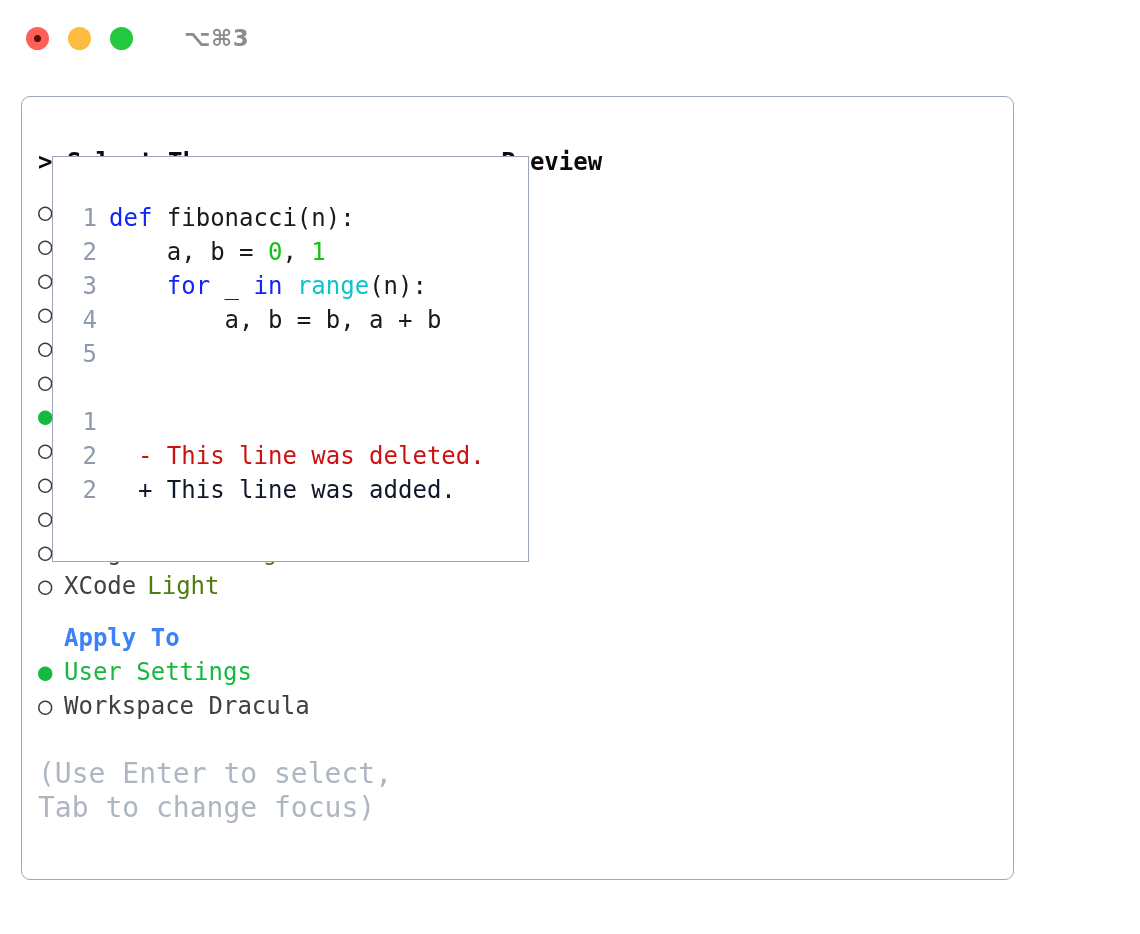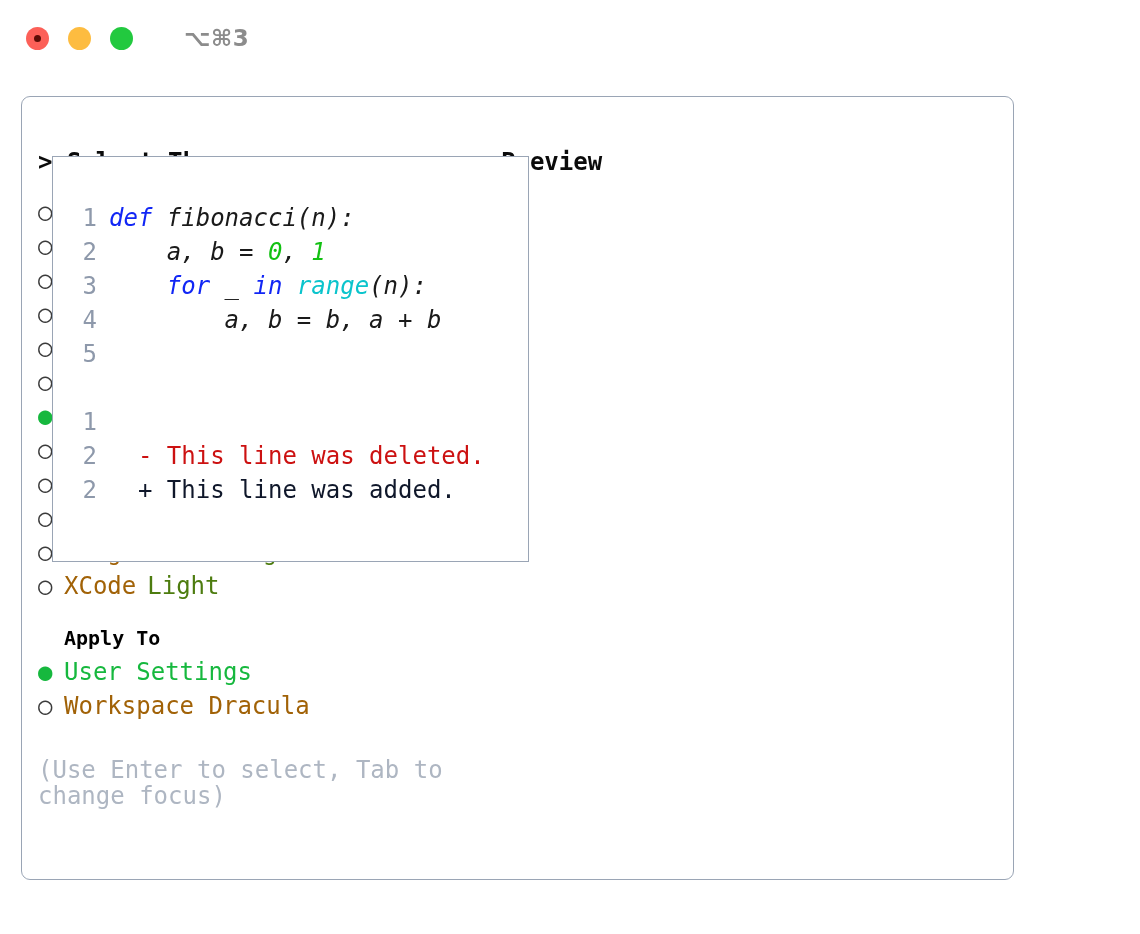--- a/index.html
+++ b/index.html
@@ -114,43 +114,43 @@
     font-size: 24px;
     white-space: pre;
   }
   .opt-marker {
     width: 26px;
     flex: 0 0 26px;
     color: #3b3b3b;
     font-size: 24px;
   }
   .opt-row.selected .opt-marker { color: #16b83e; }
-  .opt-label { color: #a16207; }
+  .opt-label { color: #404040; }
   .opt-row.selected .opt-label { color: #16b83e; text-align: center; }
   .opt-tag {
     color: #4d7c0f;
     padding-left: 11px;
     margin-top: 16px;
   }
 
   .spacer-row { height: 34px; }
 
   .group-header {
-    font-size: 20px;
+    font-size: 24px;
     font-weight: bold;
-    color: #000000;
+    color: #3b82f6;
     line-height: 34px;
     padding-left: 26px;
     white-space: pre;
   }
 
   .hint {
     margin-top: 34px;
-    font-size: 24px;
-    line-height: 26px;
+    font-size: 28px;
+    line-height: 34px;
     color: #aeb6c2;
     width: 420px;
     white-space: pre-wrap;
   }
 
   
   .right-col {
     position: absolute;
     left: 479px;
     top: 48px;
@@ -185,21 +185,21 @@
     height: 34px;
     white-space: pre;
   }
   .lineno {
     width: 30px;
     flex: 0 0 30px;
     text-align: right;
     color: #8e99ab;
     padding-right: 12px;
   }
-  .code-text { color: #1a1a1a; font-style: italic; }
+  .code-text { color: #1a1a1a; }
 
   .tok-kw   { color: #1126f5; }
   .tok-fn   { color: #0bc4cc; }
   .tok-num  { color: #12c112; }
   .tok-plain{ color: #1a1a1a; }
 
   .diff-gap { height: 34px; }
   .diff-line { display: flex; font-size: 24px; line-height: 34px; height: 34px; white-space: pre; }
   .diff-ctx  { color: #7c7c7c; }
   .diff-del  { color: #cc1111; }

